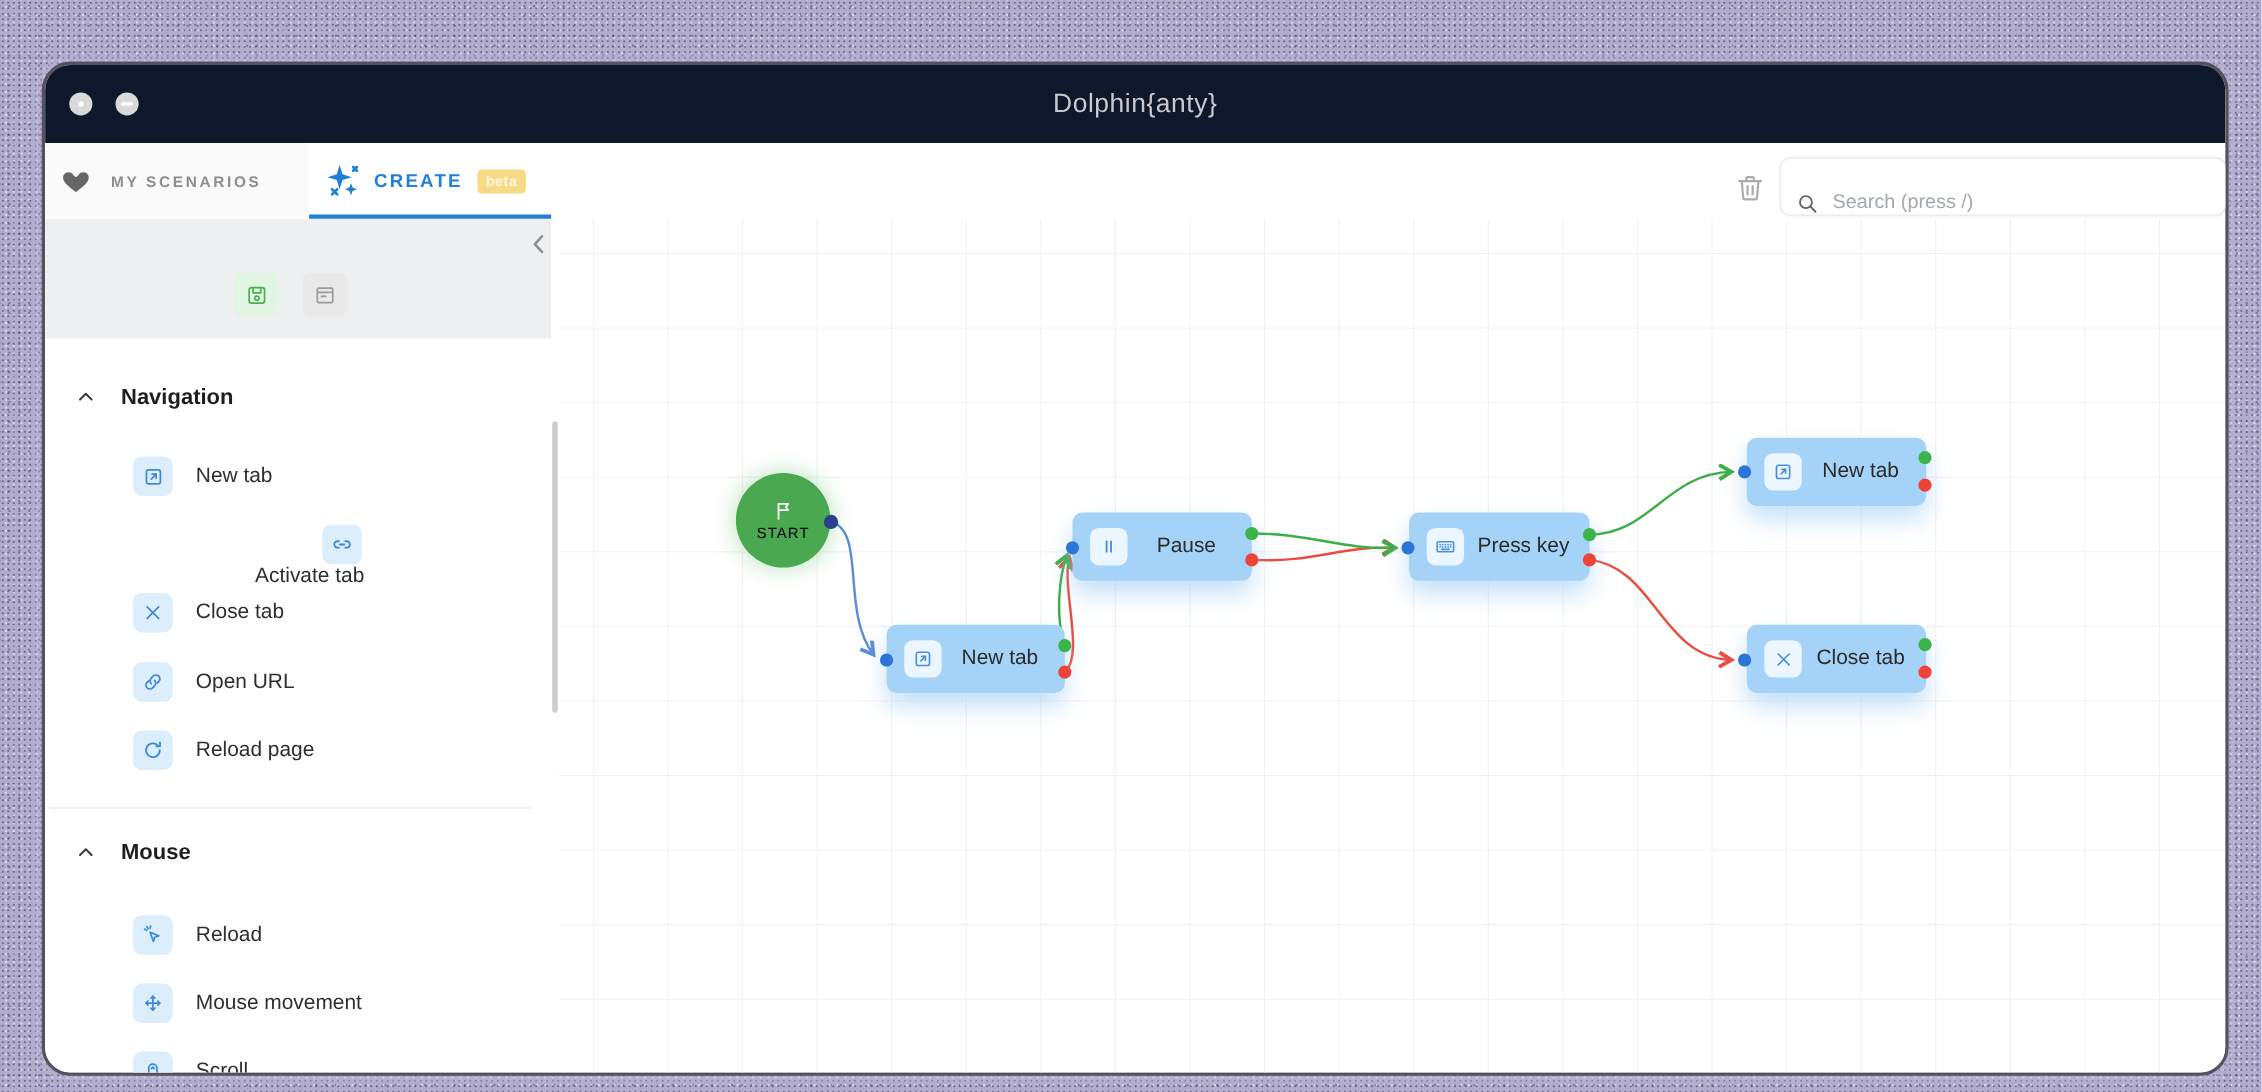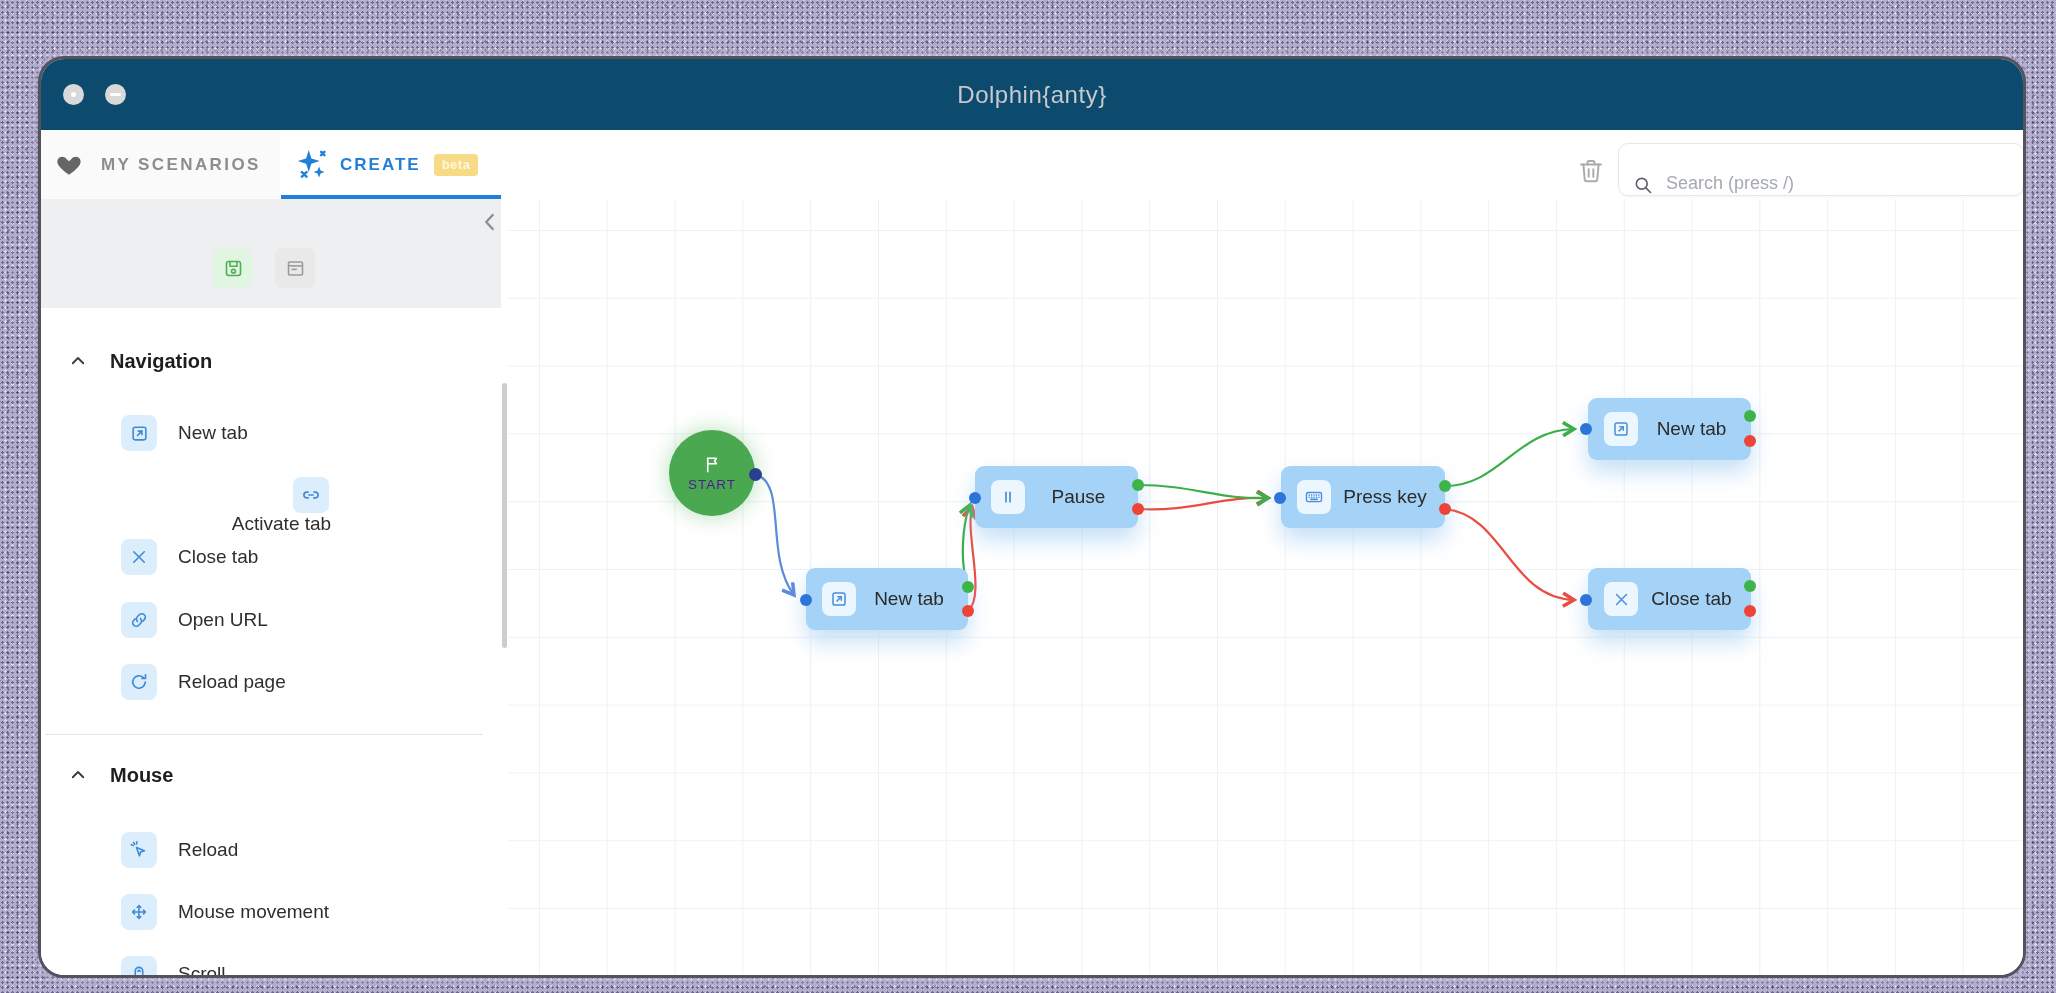--- a/index.html
+++ b/index.html
@@ -14,31 +14,31 @@
     background-size:5px 5px,7px 7px,9px 9px;
     background-position:0 0,2px 3px,4px 1px;
   }
   .app-window{
     position:absolute;left:38px;top:56px;width:1988px;height:922px;
     background:#fff;border:3px solid #55525e;border-radius:26px;
     box-shadow:0 0 0 6px rgba(190,184,216,.35);
     overflow:hidden;box-sizing:border-box;
   }
   
-  .titlebar{position:absolute;left:0;top:0;right:0;height:71px;border-bottom:1px solid #f1f1f1;background:#0c4a6e;}
+  .titlebar{position:absolute;left:0;top:0;right:0;height:71px;border-bottom:1px solid #f1f1f1;background:#0f172a;}
   .win-btn{position:absolute;top:25px;width:21px;height:21px;border-radius:50%;background:#d9d9d9;}
   .win-btn.b1{left:22px;}
   .win-btn.b2{left:64px;}
   .win-btn .dot{position:absolute;left:8px;top:8px;width:5px;height:5px;border-radius:50%;background:#fff;}
   .win-btn .minus{position:absolute;left:5px;top:9px;width:11px;height:3px;border-radius:2px;background:#fff;}
   .window-title{position:absolute;left:0;right:0;top:22px;text-align:center;font-size:24px;color:#c8c8cd;letter-spacing:.5px;}
   
   .tabrow{position:absolute;left:0;top:71px;right:0;height:69px;background:#fff;}
   .tab-myscenarios{position:absolute;left:0;top:0;width:239px;height:69px;background:#fafafa;display:flex;align-items:center;padding-left:13px;box-sizing:border-box;cursor:pointer;}
-  .tab-myscenarios .label{margin-left:17px;font-size:17px;font-weight:600;letter-spacing:2.4px;color:#8d8d8d;}
+  .tab-myscenarios .label{margin-left:17px;font-size:14px;font-weight:600;letter-spacing:2.4px;color:#8d8d8d;}
   .tab-create{position:absolute;left:239px;top:0;width:221px;height:69px;background:#fff;display:flex;align-items:center;padding-left:15px;box-sizing:border-box;cursor:pointer;}
   .tab-create::after{content:"";position:absolute;left:1px;right:0;bottom:0;height:4px;background:var(--accent-blue,#1f7fd9);}
   .tab-create .label{margin-left:12px;font-size:17px;font-weight:600;letter-spacing:2px;color:var(--accent-blue,#1f7fd9);}
   .beta-badge{margin-left:13px;background:var(--beta-bg,#f6da85);color:#fff7dd;font-size:13px;font-weight:700;padding:3px 8px 4px;border-radius:4px;letter-spacing:.5px;}
   .trash-btn{position:absolute;left:1536px;top:26px;width:28px;height:30px;color:#ababab;cursor:pointer;}
   .search-box{position:absolute;left:1577px;top:13px;width:406px;height:53px;background:#fff;border:1px solid #e8e8e8;border-radius:10px;box-shadow:0 1px 3px rgba(0,0,0,.05);display:flex;align-items:flex-end;box-sizing:border-box;padding:0 14px;}
   .search-box svg{flex:0 0 auto;color:#5f6368;}
   .search-box input{border:none;outline:none;flex:1;margin-left:11px;font-size:18px;color:#444;font-family:"Liberation Sans",sans-serif;background:transparent;}
   .search-box input::placeholder{color:#a4a9b0;}
   
@@ -72,21 +72,21 @@
   .edge-red{stroke:var(--edge-red,#ec4b3f);}
   .flow-node{
     position:absolute;height:62px;background:var(--node-fill,#a5d3f7);border-radius:9px;
     display:flex;align-items:center;padding-left:16px;box-sizing:border-box;
     box-shadow:0 12px 22px rgba(150,198,240,.55);cursor:grab;
   }
   .node-icon{width:34px;height:34px;border-radius:8px;background:#ecf6fe;color:#4a8fd8;display:flex;align-items:center;justify-content:center;flex:0 0 auto;}
   .node-label{flex:1;text-align:center;font-size:19px;color:#2b2b2b;padding-right:6px;}
   .start-node{
     position:absolute;left:161px;top:231px;width:86px;height:86px;border-radius:50%;
-    background:var(--start-green,#4aa850);color:#4c1d95;display:flex;flex-direction:column;align-items:center;justify-content:center;
+    background:var(--start-green,#4aa850);color:#000000;display:flex;flex-direction:column;align-items:center;justify-content:center;
     box-shadow:0 0 22px rgba(92,184,98,.45);cursor:grab;
   }
   .start-node .start-label{font-size:13.5px;letter-spacing:1px;margin-top:3px;}
   .port{position:absolute;width:12px;height:12px;border-radius:50%;margin:-6px 0 0 -6px;cursor:crosshair;}
   .port.in{background:var(--port-blue,#2d74d8);}
   .port.out-start{background:var(--port-navy,#2a3f8e);width:13px;height:13px;margin:-6.5px 0 0 -6.5px;}
   .port.out-green{background:var(--port-green,#3cb44a);}
   .port.out-red{background:var(--port-red,#ee4337);}
 </style>
 </head>

